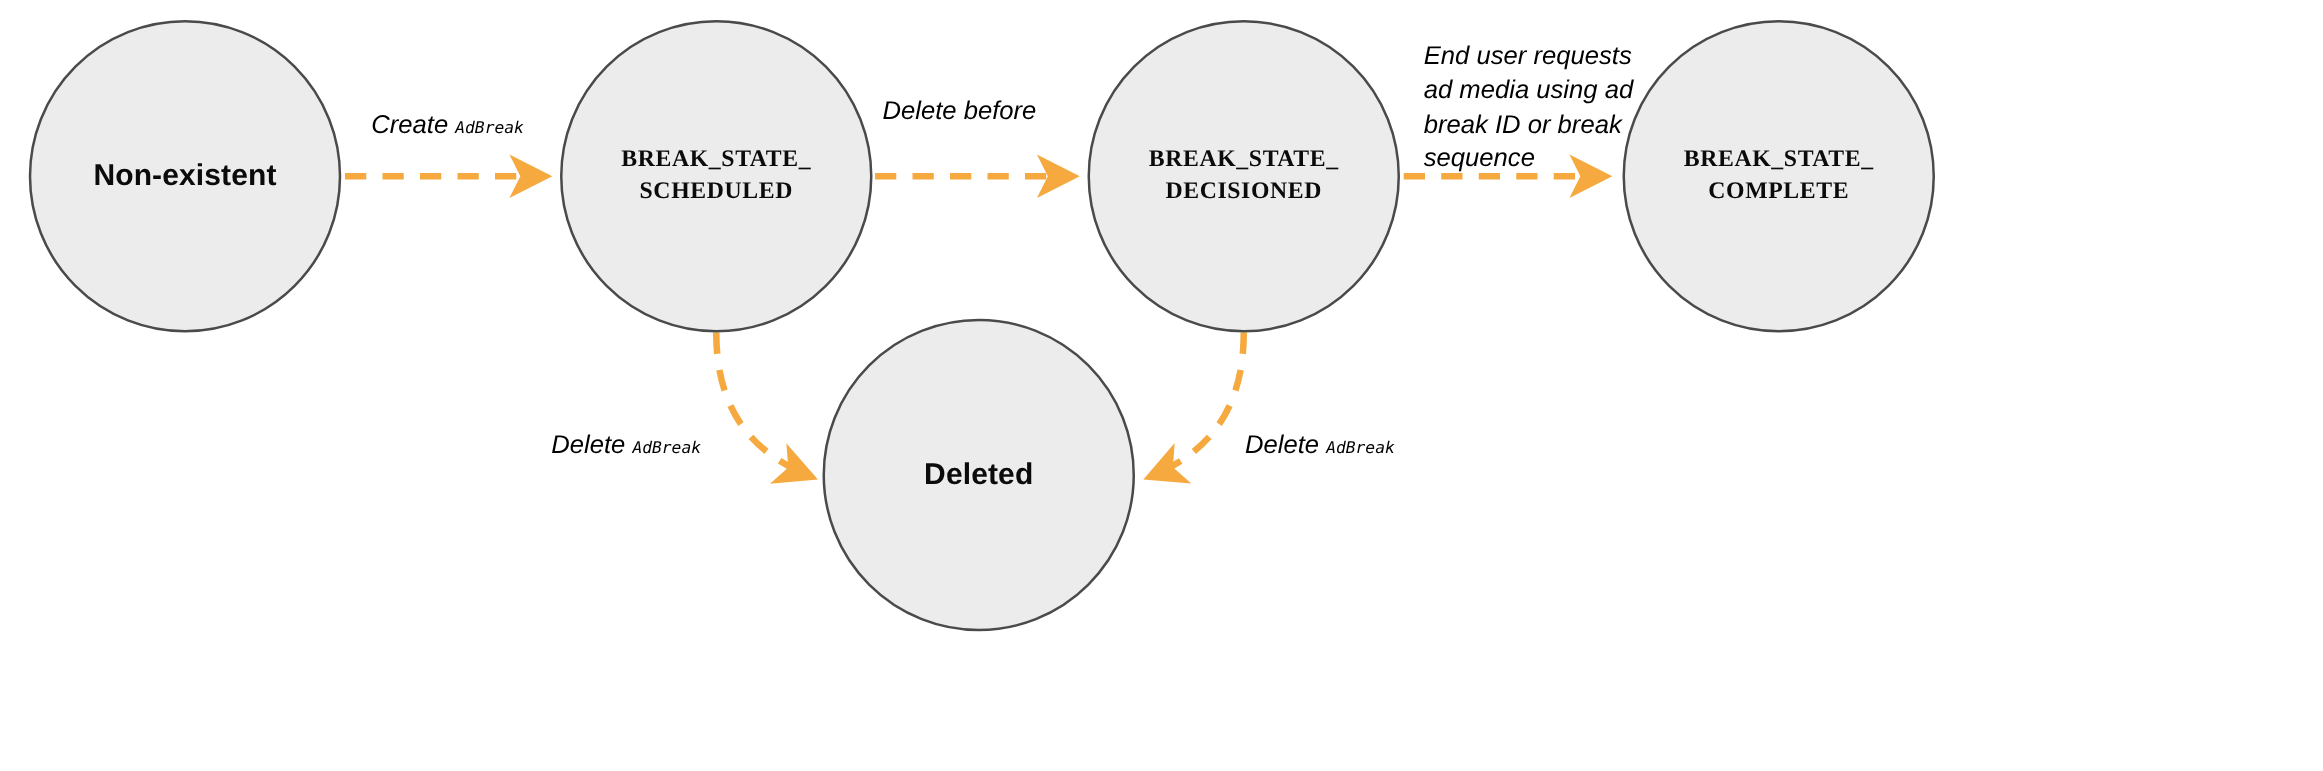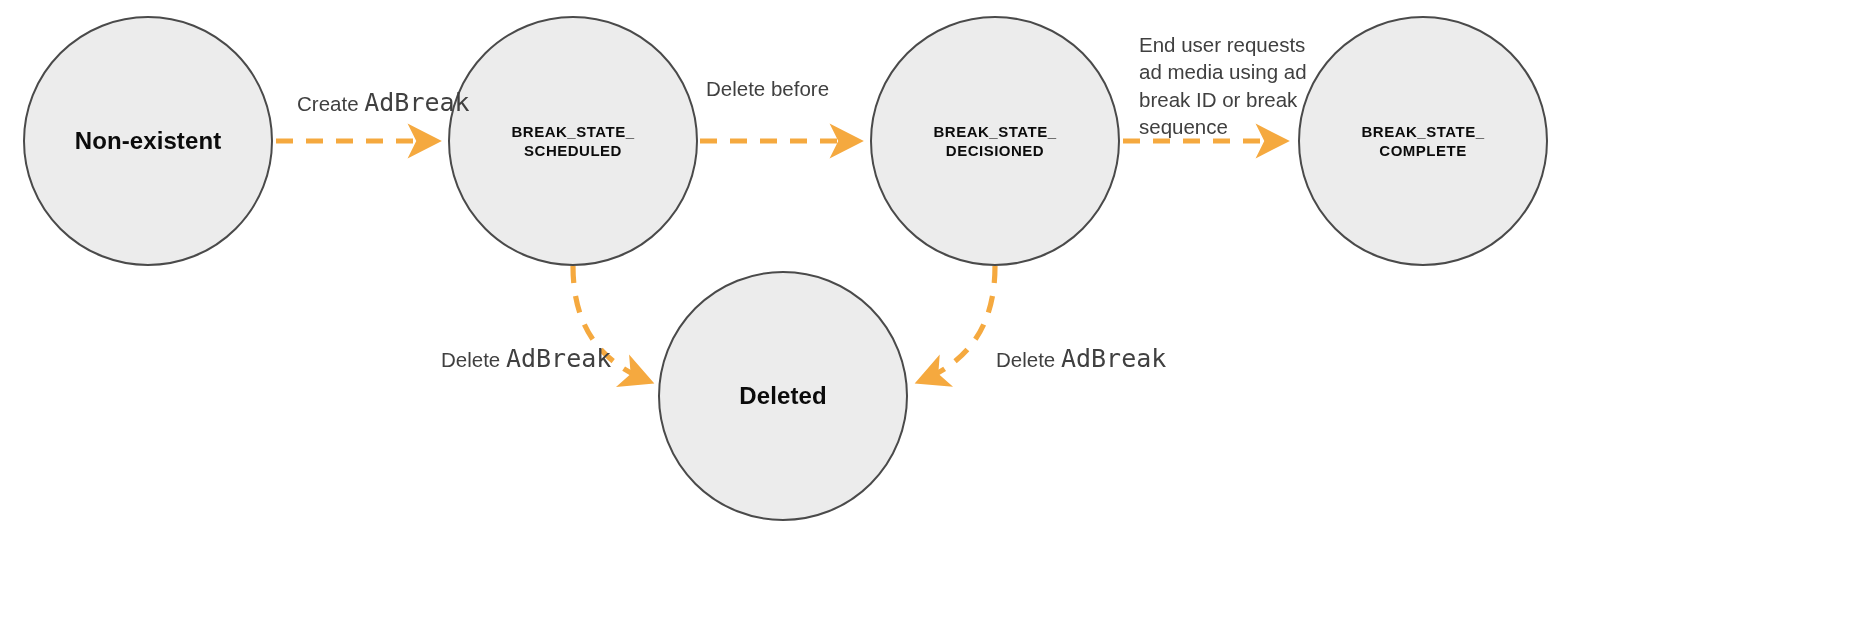--- a/index.html
+++ b/index.html
@@ -37,56 +37,57 @@
     text-align: center;
   }
   .node-label {
     font-weight: bold;
     color: #0b0b0b;
     line-height: 1.30;
     white-space: pre-line;
     pointer-events: none;
   }
   .node-label.mono {
-    font-family: Liberation Sans, sans-serif;
-    font-size: 15px;
+    font-family: Liberation Serif, serif;
+    font-size: 19px;
     letter-spacing: 0.5px;
   }
   .node-label.sans {
     font-family: "Liberation Sans", sans-serif;
     font-size: 24px;
     letter-spacing: 0.1px;
   }
 
   .edge-label {
     position: absolute;
-    color: #404040;
+    color: #000000;
     font-size: 20.5px;
     line-height: 1.33;
     white-space: pre-line;
     pointer-events: none;
+    font-style: italic;
   }
   .edge-label.sans {
     font-family: "Liberation Sans", sans-serif;
   }
   .edge-label .ln-sans {
     font-family: "Liberation Sans", sans-serif;
     font-size: 20.5px;
   }
   .edge-label .ln-mono {
     font-family: "DejaVu Sans Mono", "Liberation Mono", monospace;
     font-size: 19.5px;
   }
   .edge-label .lead-sans {
     font-family: "Liberation Sans", sans-serif;
     text-align: center;
   }
   .edge-label .tail-mono {
     font-family: "DejaVu Sans Mono", "Liberation Mono", monospace;
-    font-size: 25px;
+    font-size: 13px;
   }
 </style>
 </head>
 <body>
 
 <div id="stage">
 
   <svg id="edges" viewBox="0 0 1858 617" xmlns="http://www.w3.org/2000/svg">
     <defs>
       <marker id="arrow-orange" viewBox="0 0 12 12" refX="9.2" refY="6" markerWidth="7.2" markerHeight="7.2" orient="auto-start-reverse" markerUnits="strokeWidth">
@@ -115,21 +116,21 @@
   <div class="node" style="left:870px; top:16px; width:250px; height:250px;">
     <span class="node-label mono">BREAK_STATE_
 DECISIONED</span>
   </div>
 
   <div class="node" style="left:1298px; top:16px; width:250px; height:250px;">
     <span class="node-label mono">BREAK_STATE_
 COMPLETE</span>
   </div>
 
-  <div class="node" style="left:658px; top:271px; width:250px; height:250px;text-align:right;">
+  <div class="node" style="left:658px; top:255px; width:250px; height:250px;text-align:right;">
     <span class="node-label sans">Deleted</span>
   </div>
 
   <div class="edge-label" style="left:297px; top:86px;"><span class="lead-sans">Create </span><span class="tail-mono">AdBreak</span></div>
 
   <div class="edge-label" style="left:706px; top:75px;"><span class="ln-sans">Delete before</span><br></div>
 
   <div class="edge-label sans" style="left:1139px; top:31px;"><span>End user requests</span><br><span>ad media using ad</span><br><span>break ID or break</span><br><span>sequence</span></div>
 
   <div class="edge-label" style="left:441px; top:342px;"><span class="lead-sans">Delete </span><span class="tail-mono">AdBreak</span></div>

